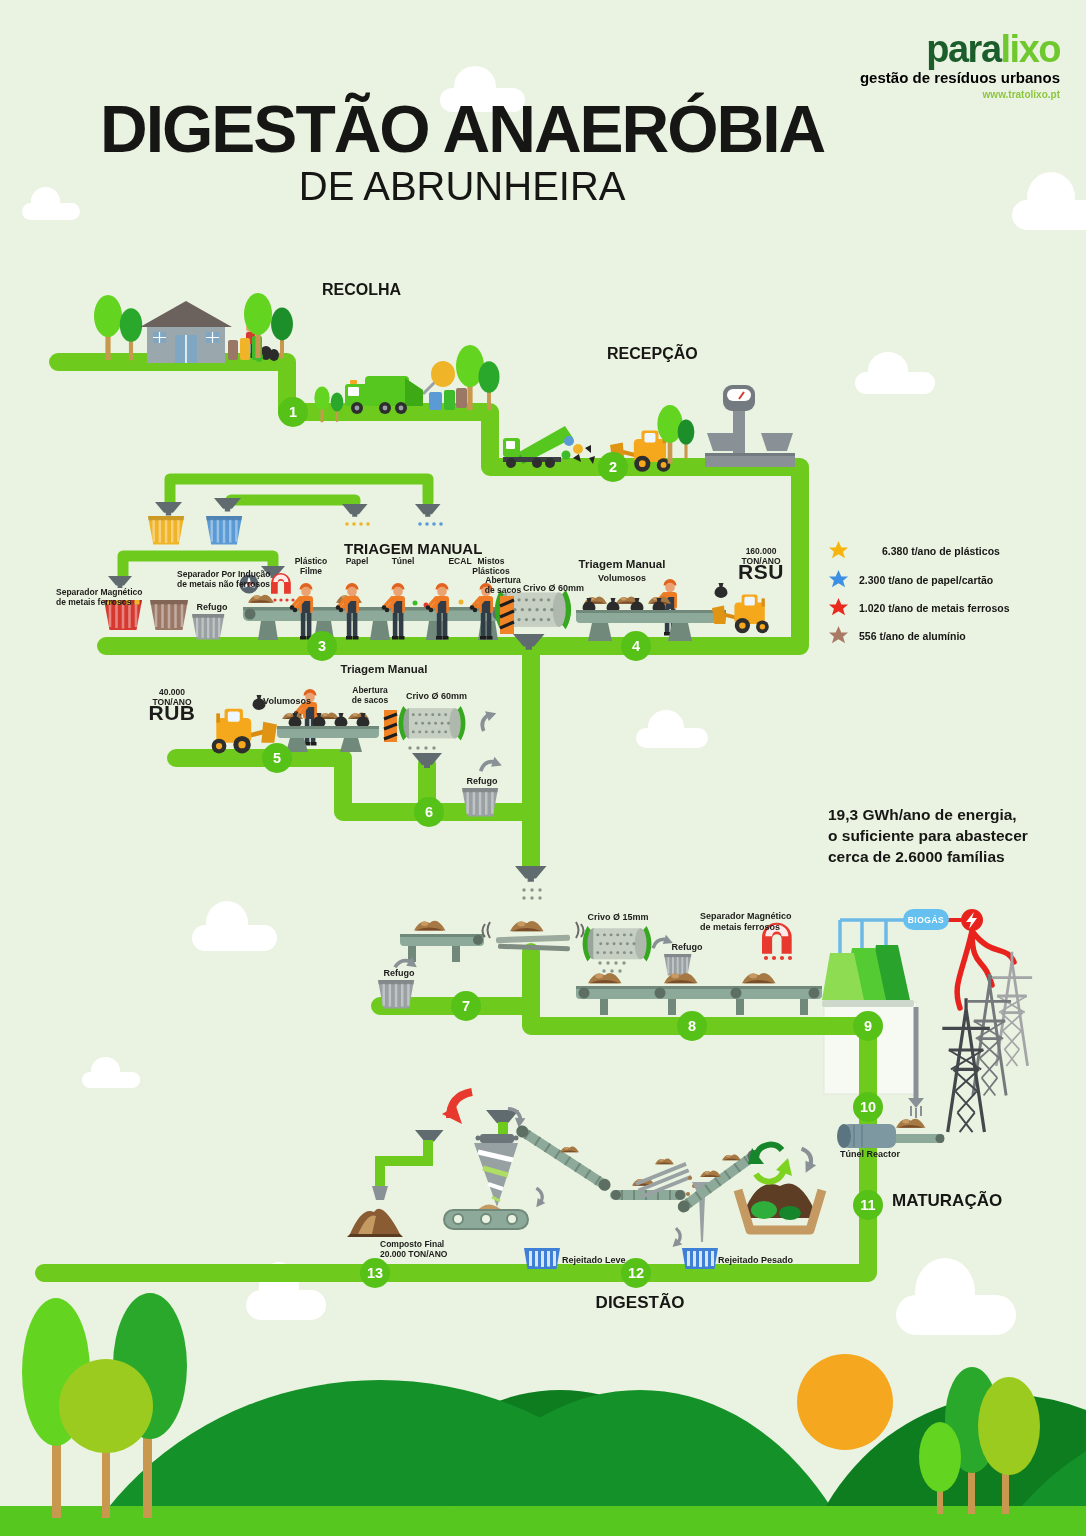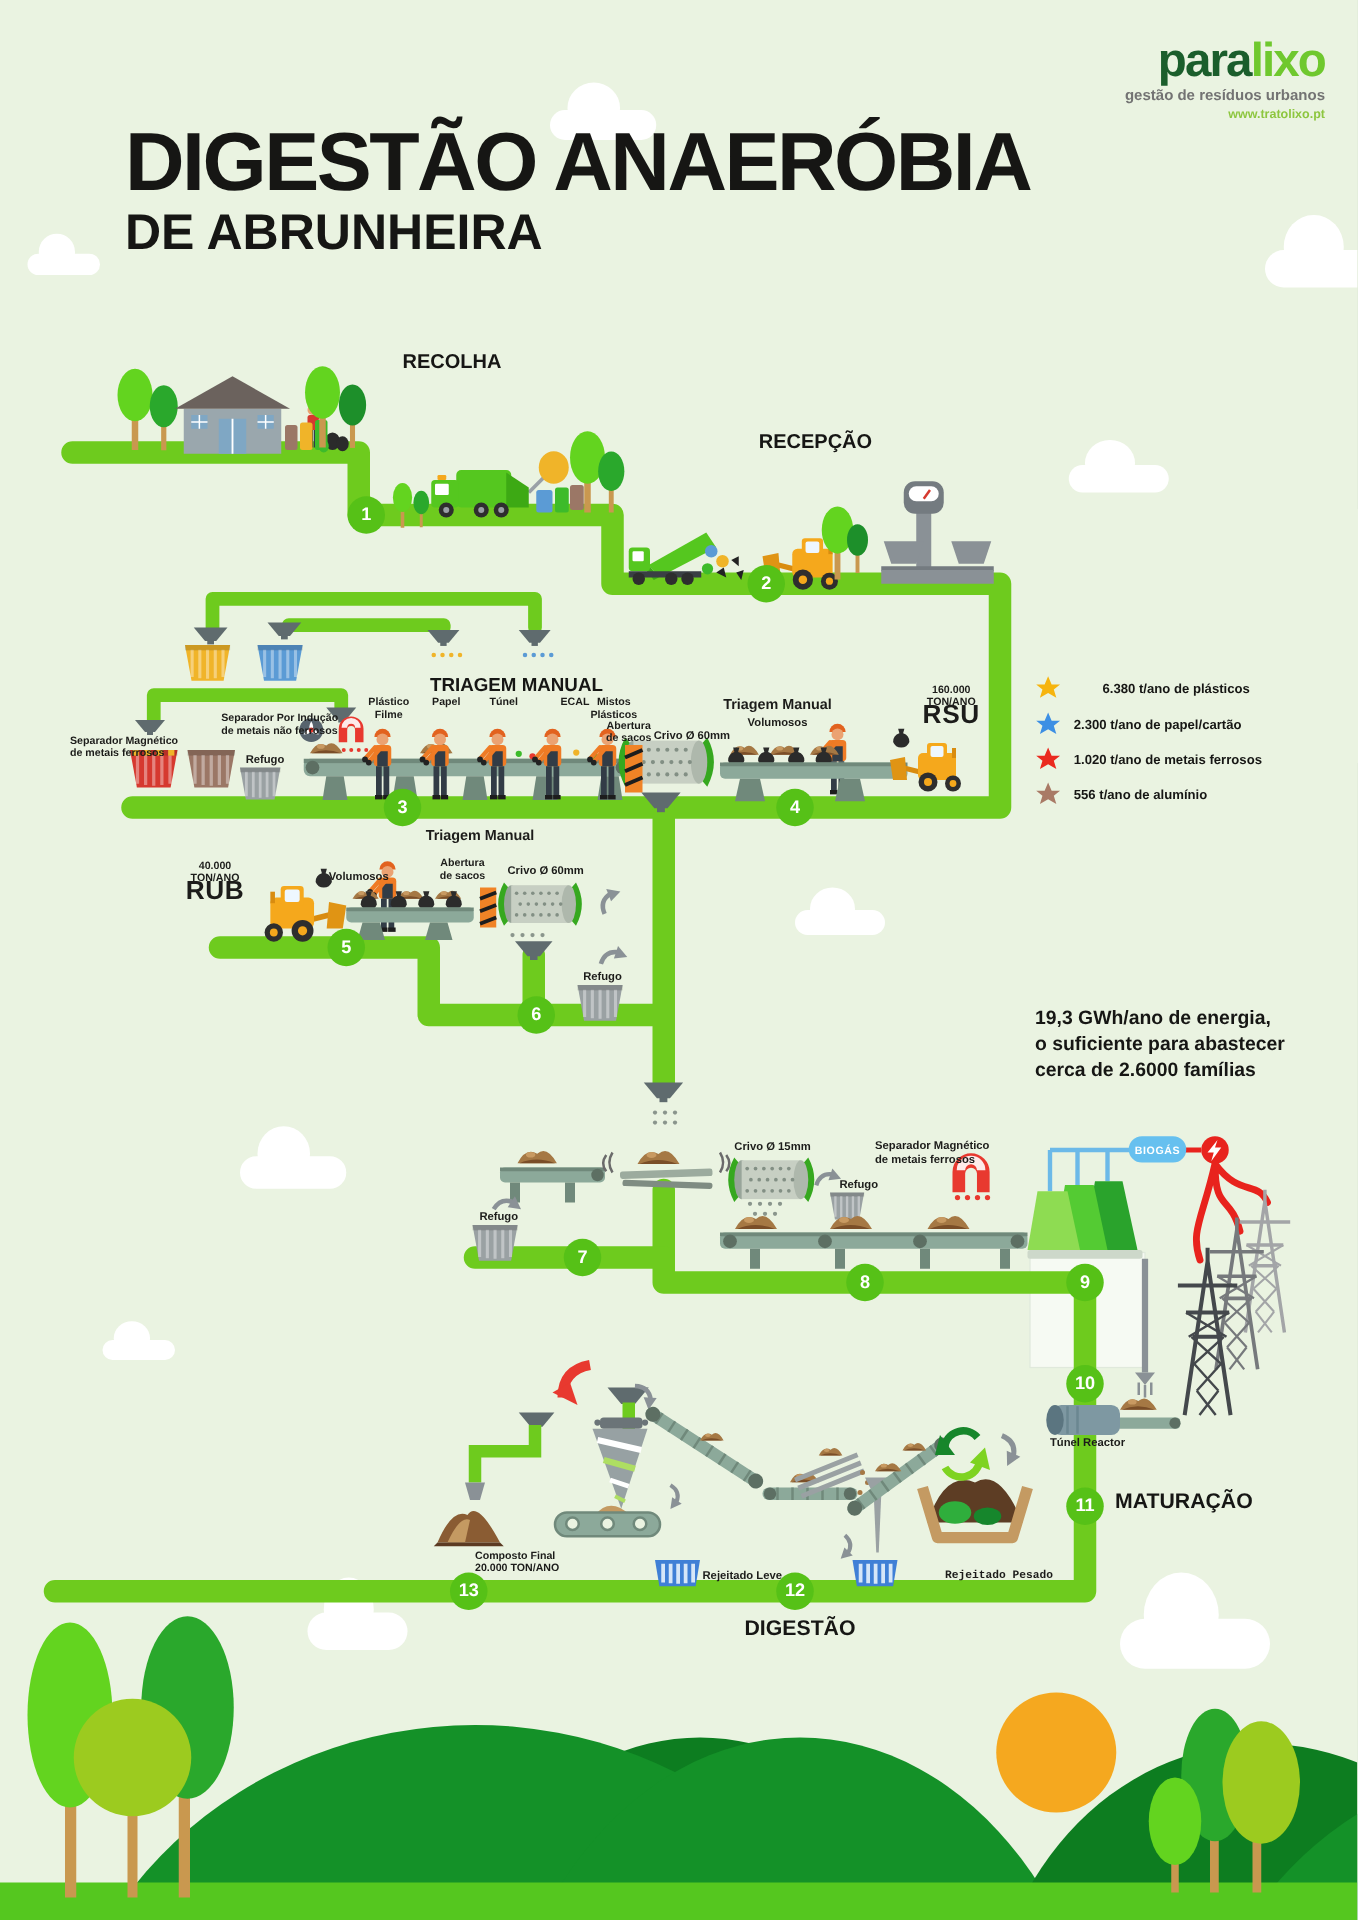--- a/index.html
+++ b/index.html
@@ -6,27 +6,27 @@
   .canvas{position:relative;width:1086px;height:1536px;background:#eaf3e1;overflow:hidden;
           font-family:"Liberation Sans",sans-serif;color:#161614;margin:0 auto;}
   svg.scene{position:absolute;left:0;top:0;}
   
   .cloud{position:absolute;background:#fff;border-radius:60px;}
   .cloud::after{content:"";position:absolute;background:#fff;border-radius:50%;width:50%;height:170%;left:16%;bottom:22%;}
   
   .logo{position:absolute;right:26px;top:30px;text-align:right;line-height:1;}
   .logo-name{font-size:38px;font-weight:bold;letter-spacing:-1.5px;}
   .logo-a{color:#1b5e2c;} .logo-b{color:#6fc82e;}
-  .logo-tag{font-size:12px;font-weight:bold;color:#737373;margin-top:2px;}
+  .logo-tag{font-size:15px;font-weight:bold;color:#000000;margin-top:2px;}
   .logo-url{font-size:10px;font-weight:bold;color:#8dc63f;margin-top:5px;}
   
   .title{position:absolute;left:100px;top:92px;display:inline-block;}
   .t1{font-size:27px;font-weight:800;letter-spacing:1px;}
   .t2{font-size:66px;font-weight:800;letter-spacing:-2px;line-height:1.0;margin-top:4px;white-space:nowrap;}
-  .t3{font-size:40px;font-weight:700;text-align:left;margin-top:2px;}
+  .t3{font-size:40px;font-weight:400;text-align:center;margin-top:2px;}
   
   .stage{position:absolute;font-weight:800;font-size:16px;white-space:nowrap;}
   .lbl{position:absolute;font-weight:bold;font-size:9px;color:#1c1c1a;white-space:pre-line;line-height:1.18;}
   .ctr{text-align:center;transform:translateX(-50%);}
   .fs85{font-size:8.5px;} .fs115{font-size:11.5px;} .code{font-size:21px;font-weight:800;letter-spacing:.5px;}
   
   .node{position:absolute;width:30px;height:30px;border-radius:50%;background:#56c117;color:#fff;
         font-weight:bold;font-size:14.5px;display:flex;align-items:center;justify-content:center;
         transform:translate(-50%,-50%);}
   
@@ -682,21 +682,21 @@
   <div class="lbl ctr" style="left:399px;top:968px;">Refugo</div>
   <div class="lbl ctr" style="left:618px;top:912px;">Crivo Ø 15mm</div>
   <div class="lbl ctr" style="left:687px;top:942px;">Refugo</div>
   <div class="lbl" style="left:700px;top:911px;">Separador Magnético
 de metais ferrosos</div>
   <div class="lbl ctr" style="left:870px;top:1149px;">Túnel Reactor</div>
 
   <div class="lbl fs85" style="left:348px;top:1239px;margin-left:32px;">Composto Final
 20.000 TON/ANO</div>
   <div class="lbl" style="left:562px;top:1255px;white-space:nowrap;">Rejeitado Leve</div>
-  <div class="lbl" style="left:756px;top:1255px;white-space:nowrap;font-family:Liberation Mono, monospace;">Rejeitado Pesado</div>
+  <div class="lbl" style="left:718px;top:1255px;white-space:nowrap;">Rejeitado Pesado</div>
 
   <div class="node" style="left:293px;top:412px;">1</div>
   <div class="node" style="left:613px;top:467px;">2</div>
   <div class="node" style="left:322px;top:646px;">3</div>
   <div class="node" style="left:636px;top:646px;">4</div>
   <div class="node" style="left:277px;top:758px;">5</div>
   <div class="node" style="left:429px;top:812px;">6</div>
   <div class="node" style="left:466px;top:1006px;">7</div>
   <div class="node" style="left:692px;top:1026px;">8</div>
   <div class="node" style="left:868px;top:1026px;">9</div>

